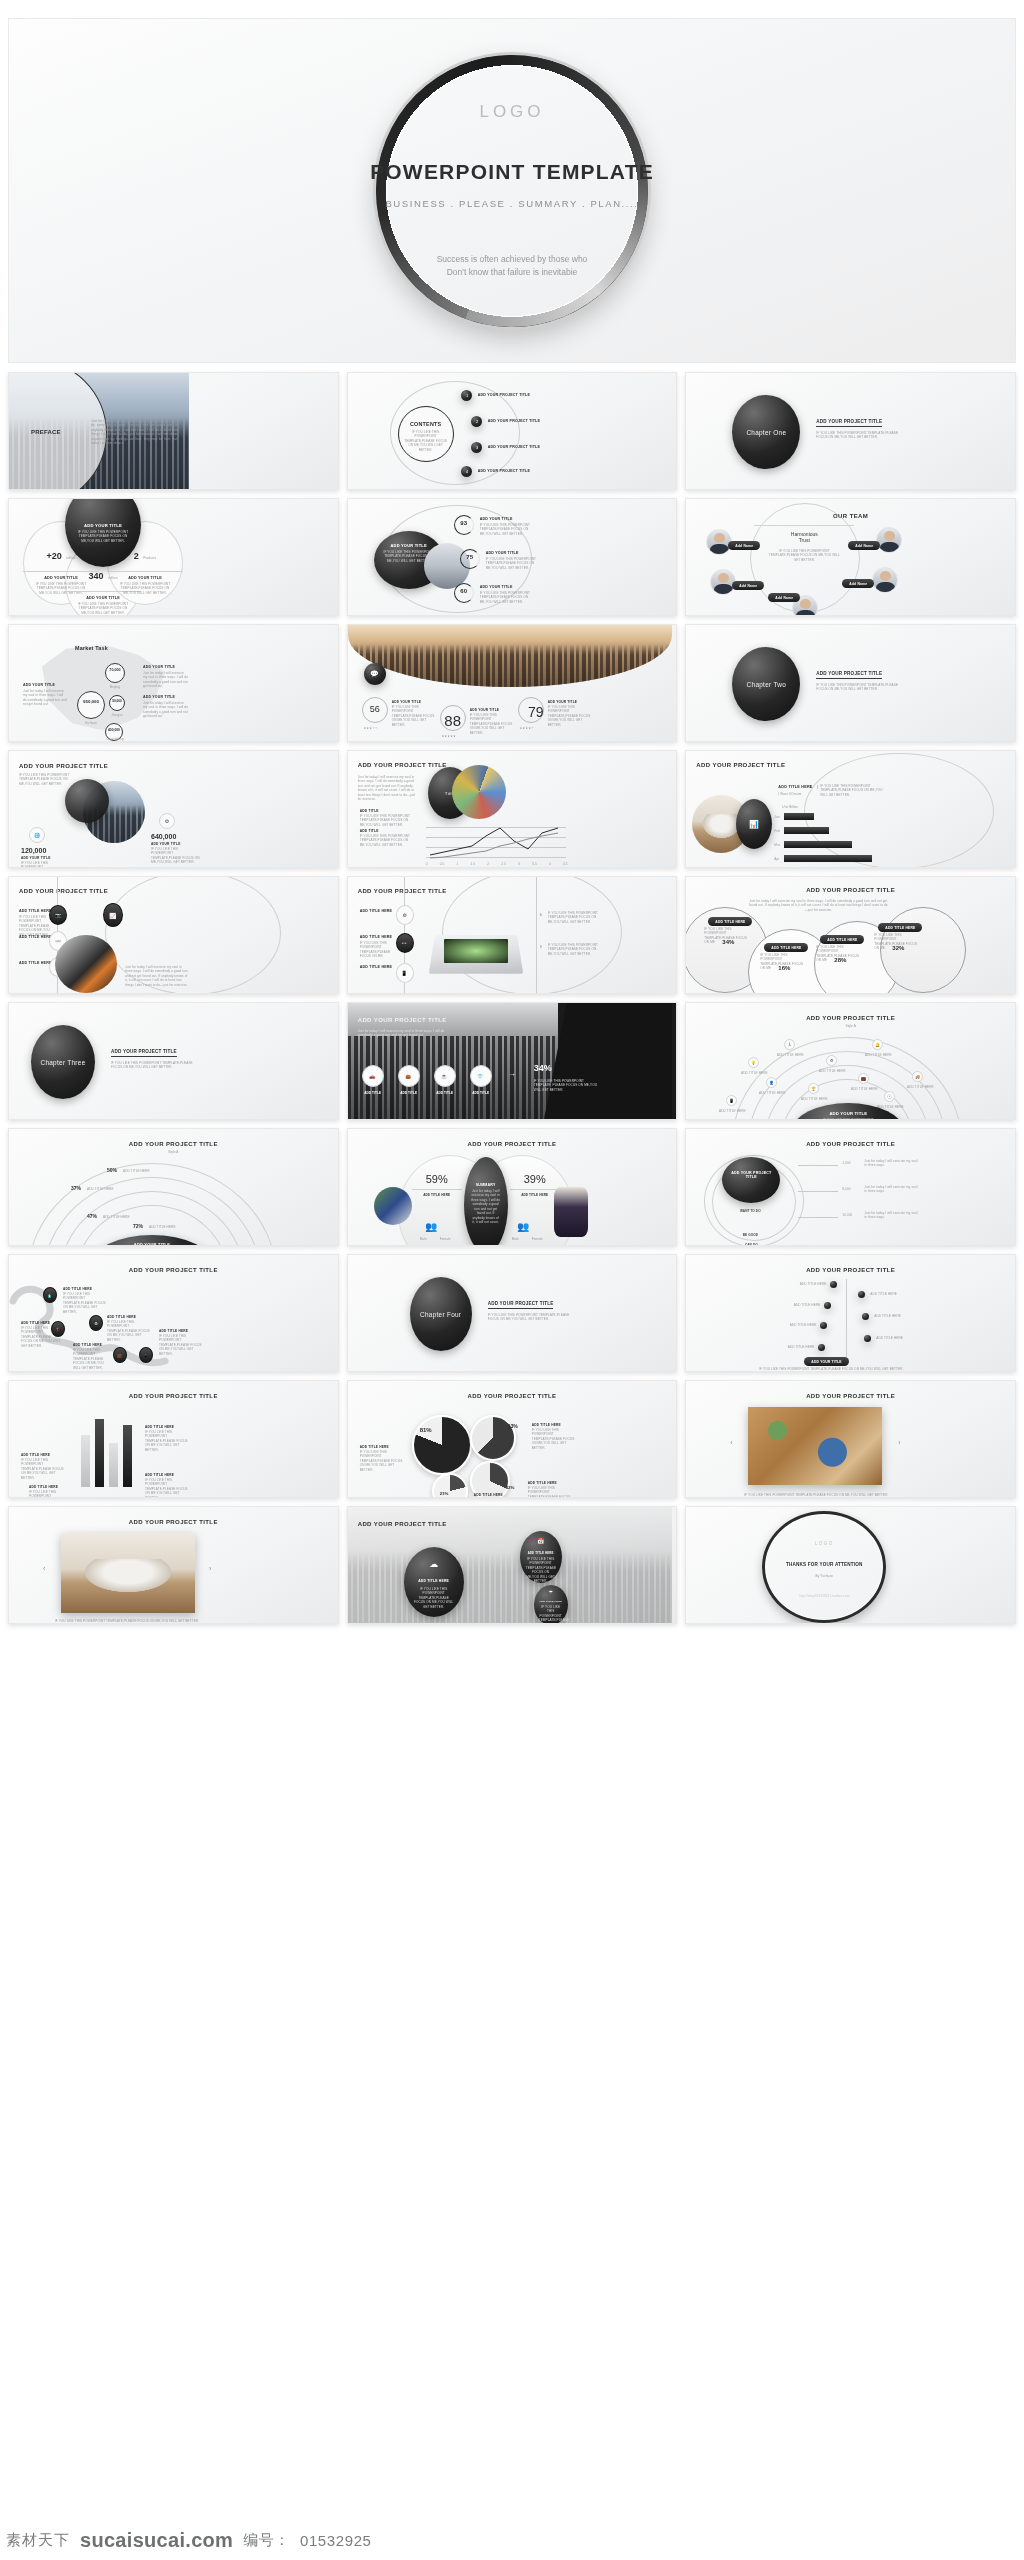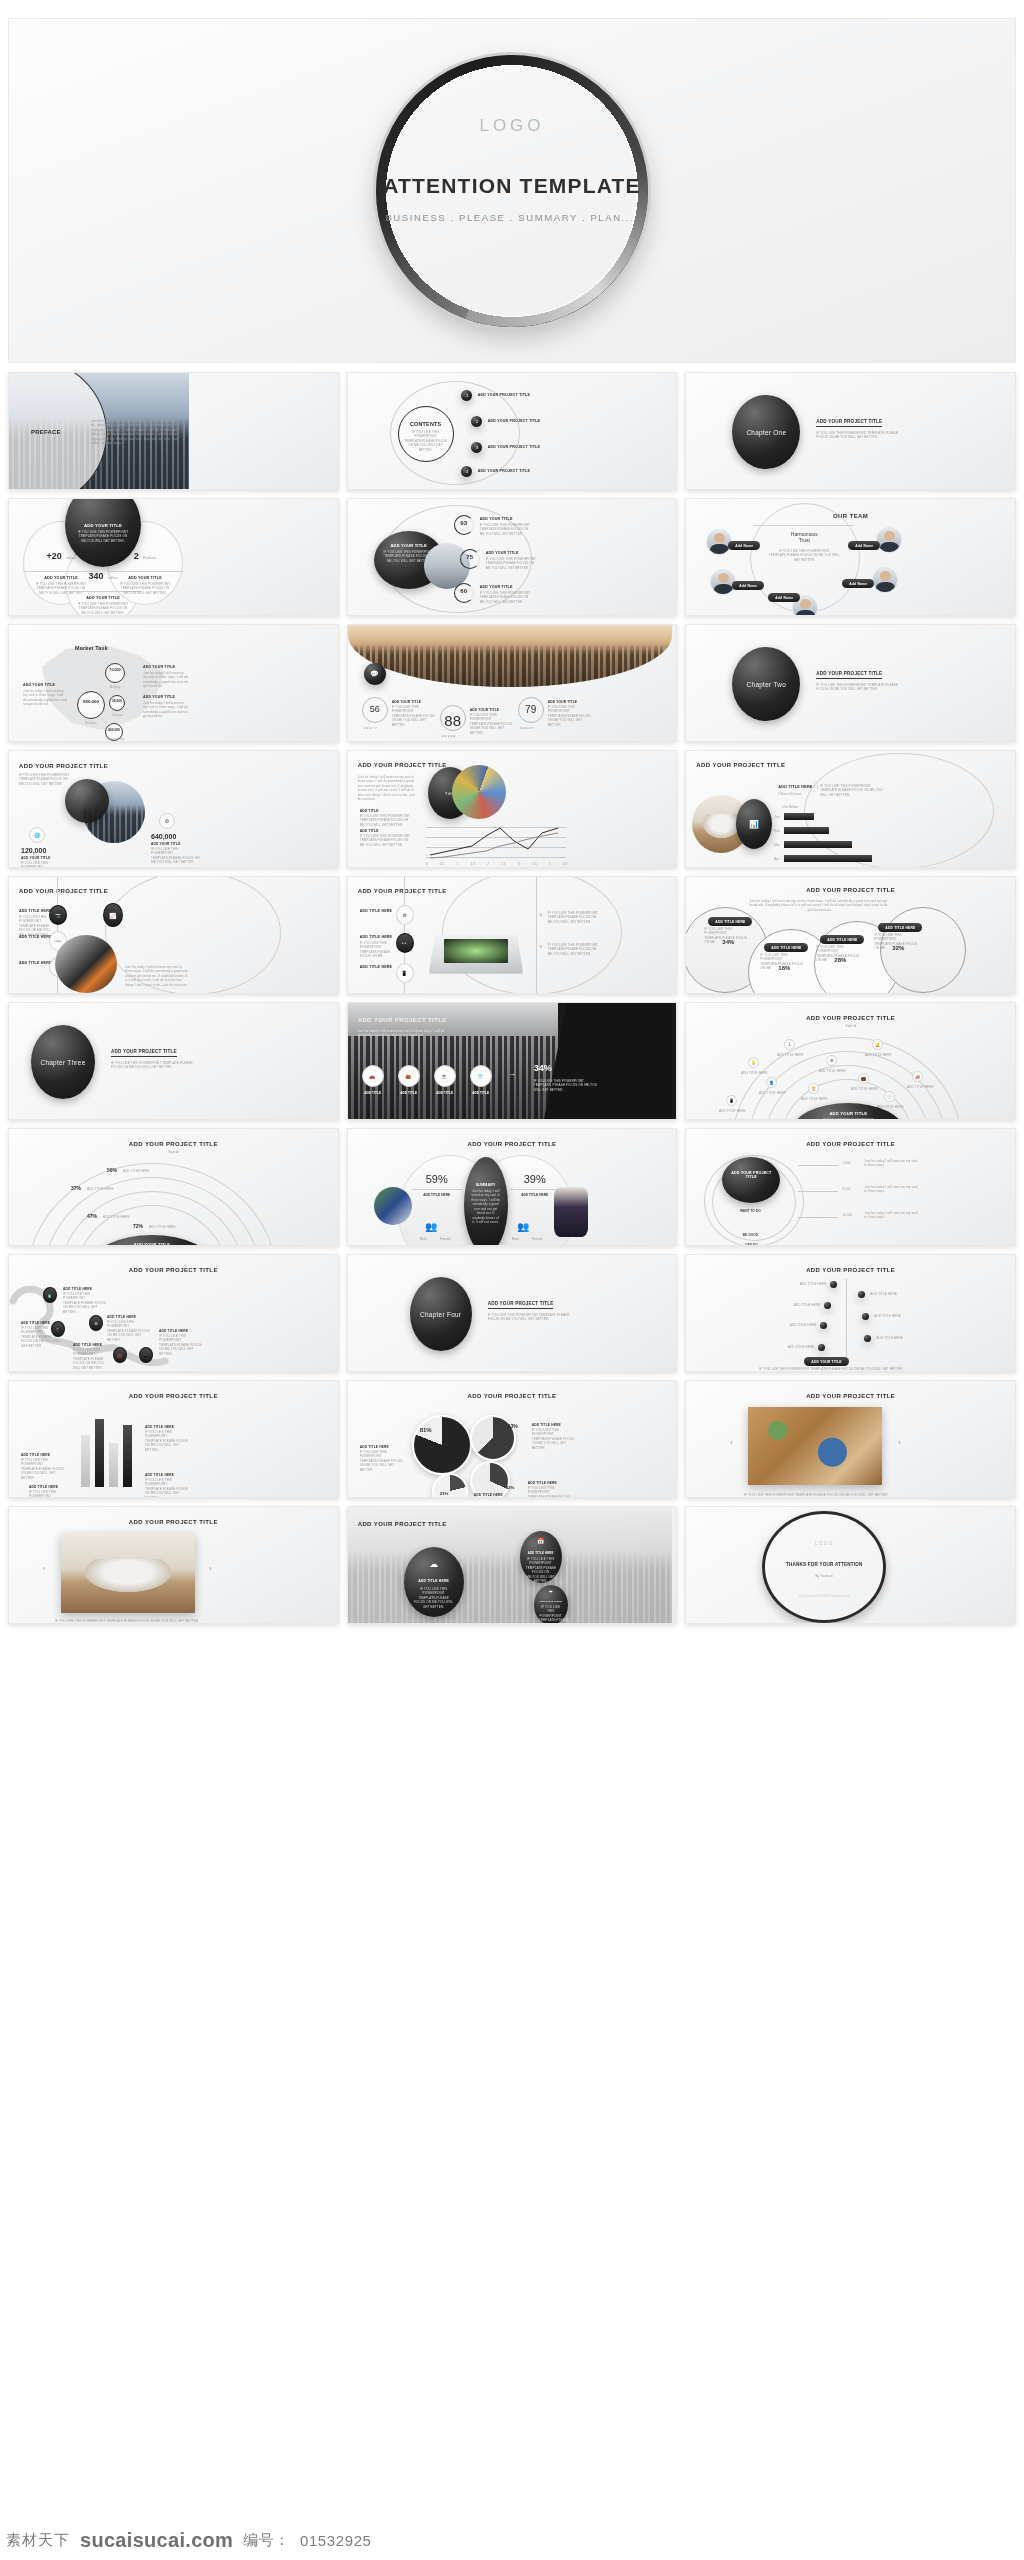--- a/index.html
+++ b/index.html
@@ -161,22 +161,26 @@
   .f-site{ font-size:20px; font-weight:bold; letter-spacing:.3px; color:#6f7072; }
   .f-id{ font-size:15px; letter-spacing:.6px; }
 </style>
 </head>
 <body>
 
 <div class="hero">
   <div class="hero-ring"></div>
   <div class="hero-inner">
     <div class="hero-logo">LOGO</div>
-    <div class="hero-title">ATTENTION TEMPLATE</div>
+    <div class="hero-title">POWERPOINT TEMPLATE</div>
     <div class="hero-sub">BUSINESS . PLEASE . SUMMARY . PLAN....</div>
+    <div class="hero-quote">
+      <div>Success is often achieved by those who</div>
+      <div>Don't know that failure is inevitabie</div>
+    </div>
   </div>
 </div>
 
 <div class="grid">
 
   <div class="slide">
     <div class="photo city" style="left:0;top:0;width:180px;height:118px;"></div>
     <div class="circ" style="left:-52px;top:-14px;width:150px;height:148px;border:1.6px solid #2e2e2e;background:rgba(250,250,250,.72);"></div>
     <div class="lbl" style="position:absolute;left:22px;top:56px;font-size:6px;">PREFACE</div>
     <div class="tiny" style="position:absolute;left:82px;top:46px;width:86px;text-align:justify;">Just for today I will exercise my soul in three ways. I will do somebody a good turn and not get found out. If anybody knows of it, it will not count. I will do at least two things I don't want to do—just for exercise. I will not show anyone that my feelings are hurt: they may be hurt, but today I will not show it.</div>
@@ -321,21 +325,21 @@
     <div class="num-big" style="position:absolute;left:14px;top:79px;width:26px;text-align:center;font-size:9px;">56</div>
     <div class="lbl" style="position:absolute;left:44px;top:75px;font-size:3.2px;">ADD YOUR TITLE</div>
     <div class="tiny" style="position:absolute;left:44px;top:80px;width:44px;">IF YOU LIKE THIS POWERPOINT TEMPLATE,PLEASE FOCUS ON ME,YOU WILL GET BETTER.</div>
     <div class="starrow" style="position:absolute;left:16px;top:102px;">★★★☆☆</div>
     <div class="circ ringline" style="left:92px;top:80px;width:26px;height:26px;border-color:#b7b8ba;"></div>
     <div class="num-big" style="position:absolute;left:92px;top:87px;width:26px;text-align:center;font-size:15px;">88</div>
     <div class="lbl" style="position:absolute;left:122px;top:83px;font-size:3.2px;">ADD YOUR TITLE</div>
     <div class="tiny" style="position:absolute;left:122px;top:88px;width:44px;">IF YOU LIKE THIS POWERPOINT TEMPLATE,PLEASE FOCUS ON ME,YOU WILL GET BETTER.</div>
     <div class="starrow" style="position:absolute;left:94px;top:110px;">★★★★★</div>
     <div class="circ ringline" style="left:170px;top:72px;width:26px;height:26px;border-color:#b7b8ba;"></div>
-    <div class="num-big" style="position:absolute;left:170px;top:79px;width:26px;text-align:center;font-size:10px;">79</div>
+    <div class="num-big" style="position:absolute;left:170px;top:79px;width:26px;text-align:right;font-size:14px;">79</div>
     <div class="lbl" style="position:absolute;left:200px;top:75px;font-size:3.2px;">ADD YOUR TITLE</div>
     <div class="tiny" style="position:absolute;left:200px;top:80px;width:44px;">IF YOU LIKE THIS POWERPOINT TEMPLATE,PLEASE FOCUS ON ME,YOU WILL GET BETTER.</div>
     <div class="starrow" style="position:absolute;left:172px;top:102px;">★★★★☆</div>
   </div>
 
   <div class="slide">
     <div class="circ blackcirc" style="left:46px;top:22px;width:68px;height:74px;">
       <div class="chapter-txt">Chapter Two</div>
     </div>
     <div class="lbl" style="position:absolute;left:130px;top:46px;font-size:4.6px;border-bottom:.8px solid #3a3a3a;padding-bottom:2px;">ADD YOUR PROJECT TITLE</div>

